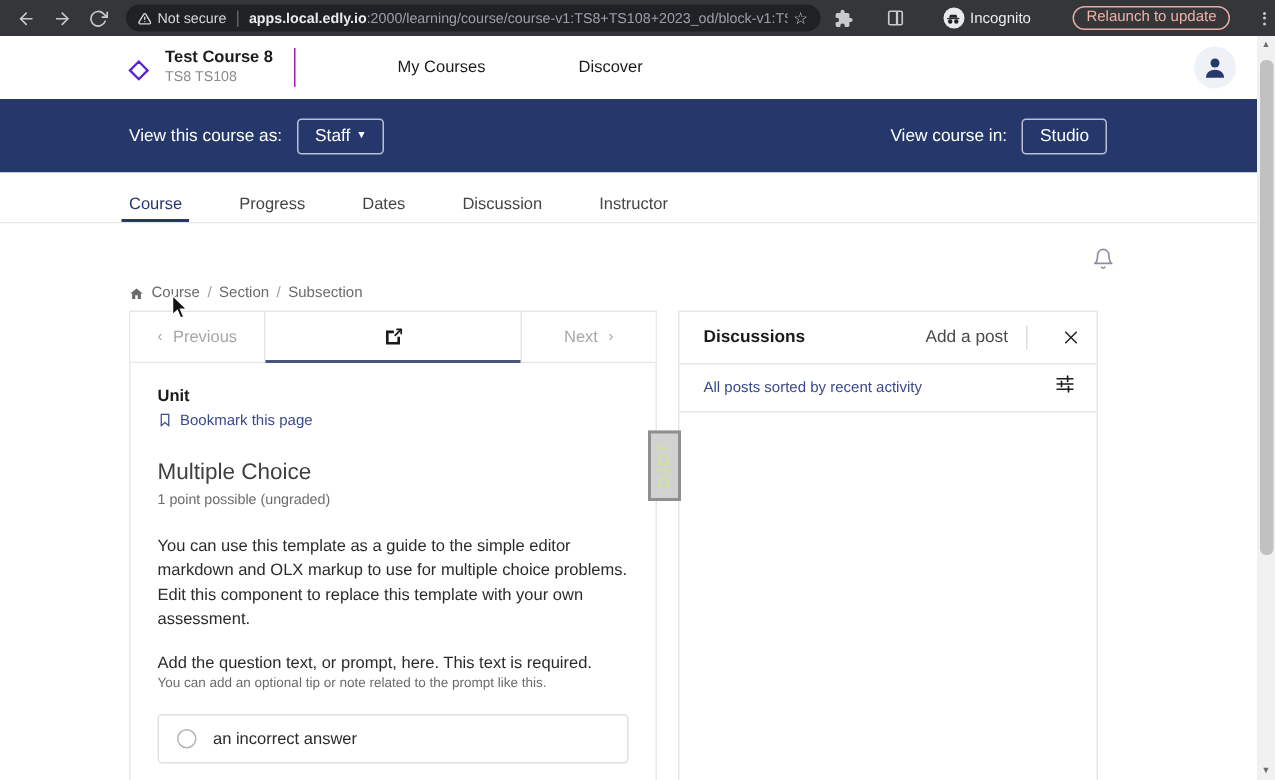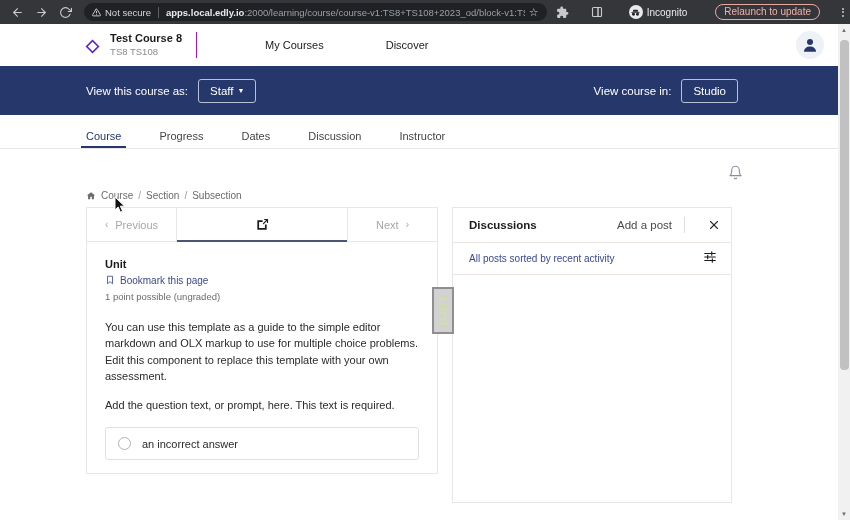--- a/index.html
+++ b/index.html
@@ -345,24 +345,26 @@
 
             <div class="card-body">
               <div class="unit-heading">Unit</div>
               <div class="bookmark-row">
                 <svg width="10" height="12" viewBox="0 0 24 24" fill="none" stroke="#3a4a8a" stroke-width="2">
                   <path d="M6 3h12v18l-6-5-6 5z"></path>
                 </svg>
                 <span class="bookmark-text">Bookmark this page</span>
               </div>
 
+              <h2 class="problem-title">Multiple Choice</h2>
               <div class="points-line">1 point possible (ungraded)</div>
 
               <p class="para">You can use this template as a guide to the simple editor markdown and OLX markup to use for multiple choice problems. Edit this component to replace this template with your own assessment.</p>
               <p class="prompt">Add the question text, or prompt, here. This text is required.</p>
+              <p class="prompt-note">You can add an optional tip or note related to the prompt like this.</p>
 
               <div class="choices">
                 <label class="choice">
                   <span class="radio"></span>
                   <span class="choice-text">an incorrect answer</span>
                 </label>
 
               </div>
             </div>
 

